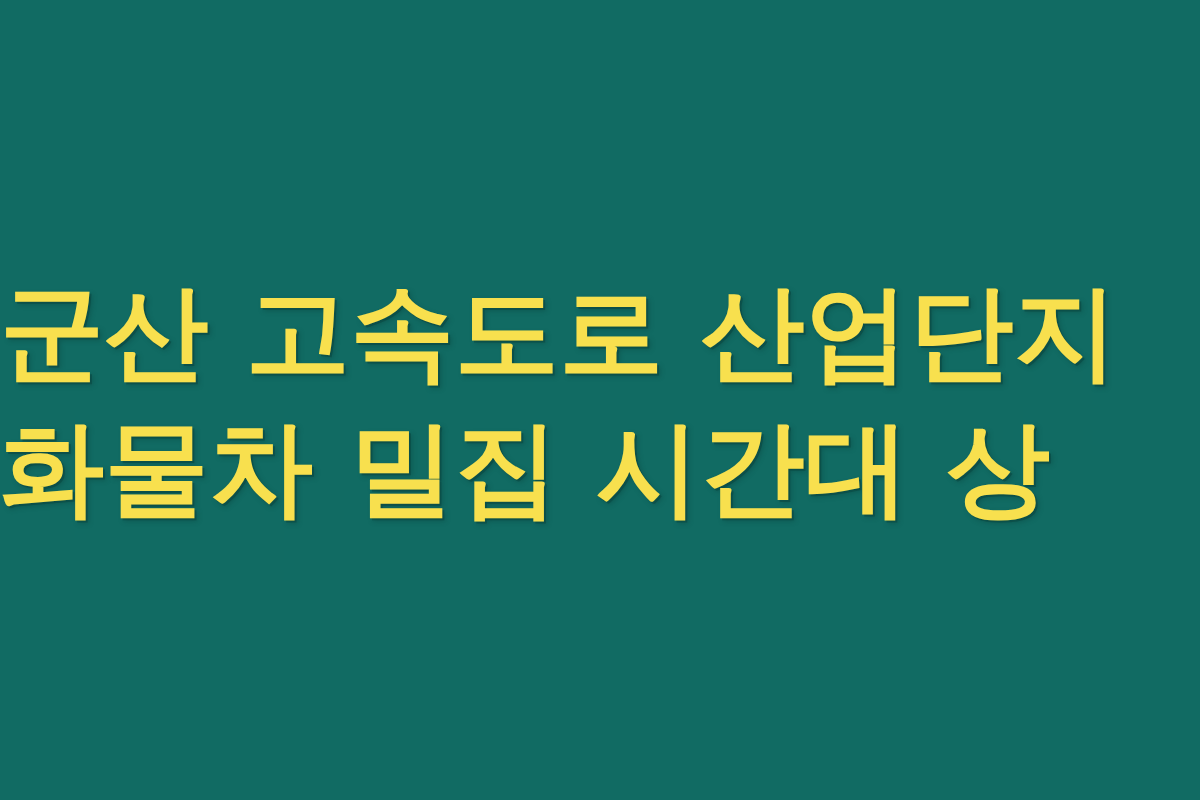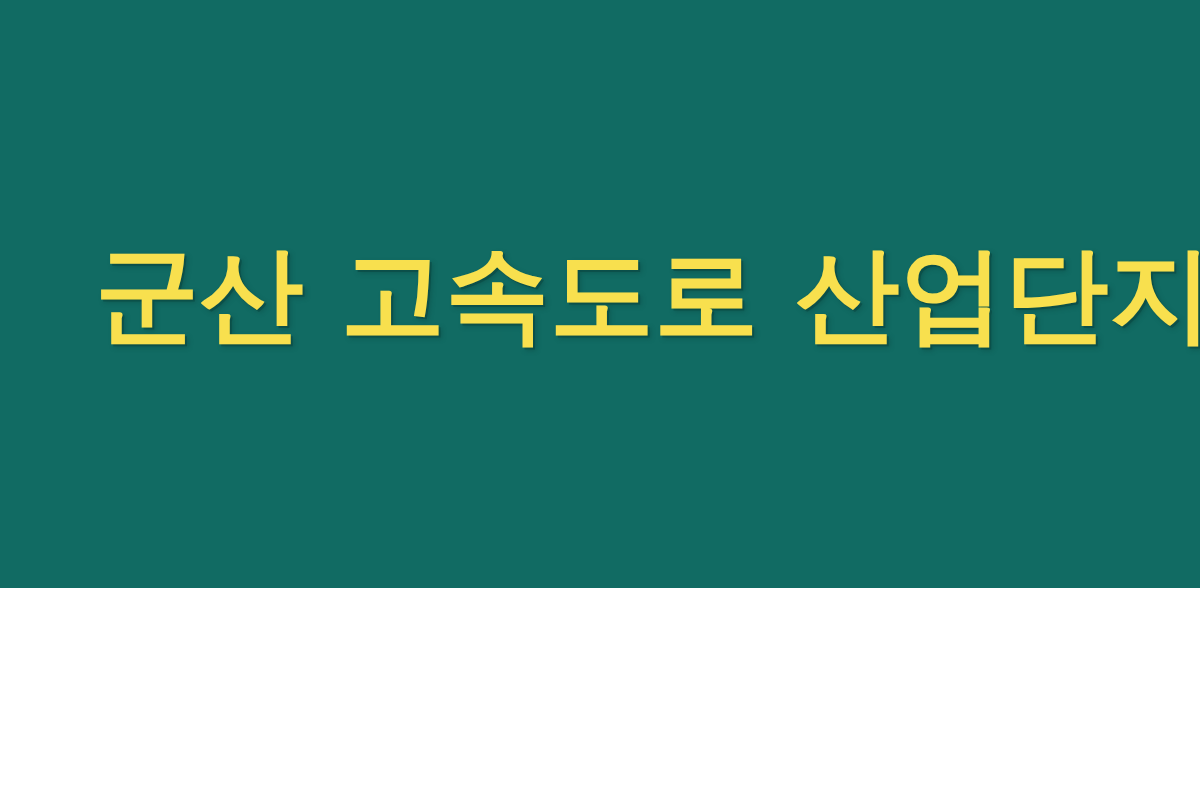--- a/index.html
+++ b/index.html
@@ -13,25 +13,24 @@
     height: 800px;
     overflow: hidden;
     font-family: "Liberation Sans", "DejaVu Sans", sans-serif;
   }
 
   
   .banner {
     position: relative;
     box-sizing: border-box;
     width: 1200px;
-    height: 588px;
+    height: 800px;
     background-color: #116b63;
     display: flex;
     align-items: center;
-    justify-content: center;
     overflow: hidden;
   }
 
   
   .headline-wrap {
     width: 1010px;
     display: block;
     text-align: center;
   }
 
@@ -62,16 +61,17 @@
 </style>
 </head>
 <body>
 
 <div class="banner" style="background-color: rgb(17, 107, 99);">
 
   <div class="headline-wrap">
 
     <h1 class="headline" style="color: rgb(248, 224, 78);">
       <span class="hl-line">군산 고속도로 산업단지</span>
+      <span class="hl-line">화물차 밀집 시간대 상</span>
     </h1>
 
   </div>
 </div>
 
 </body></html>

